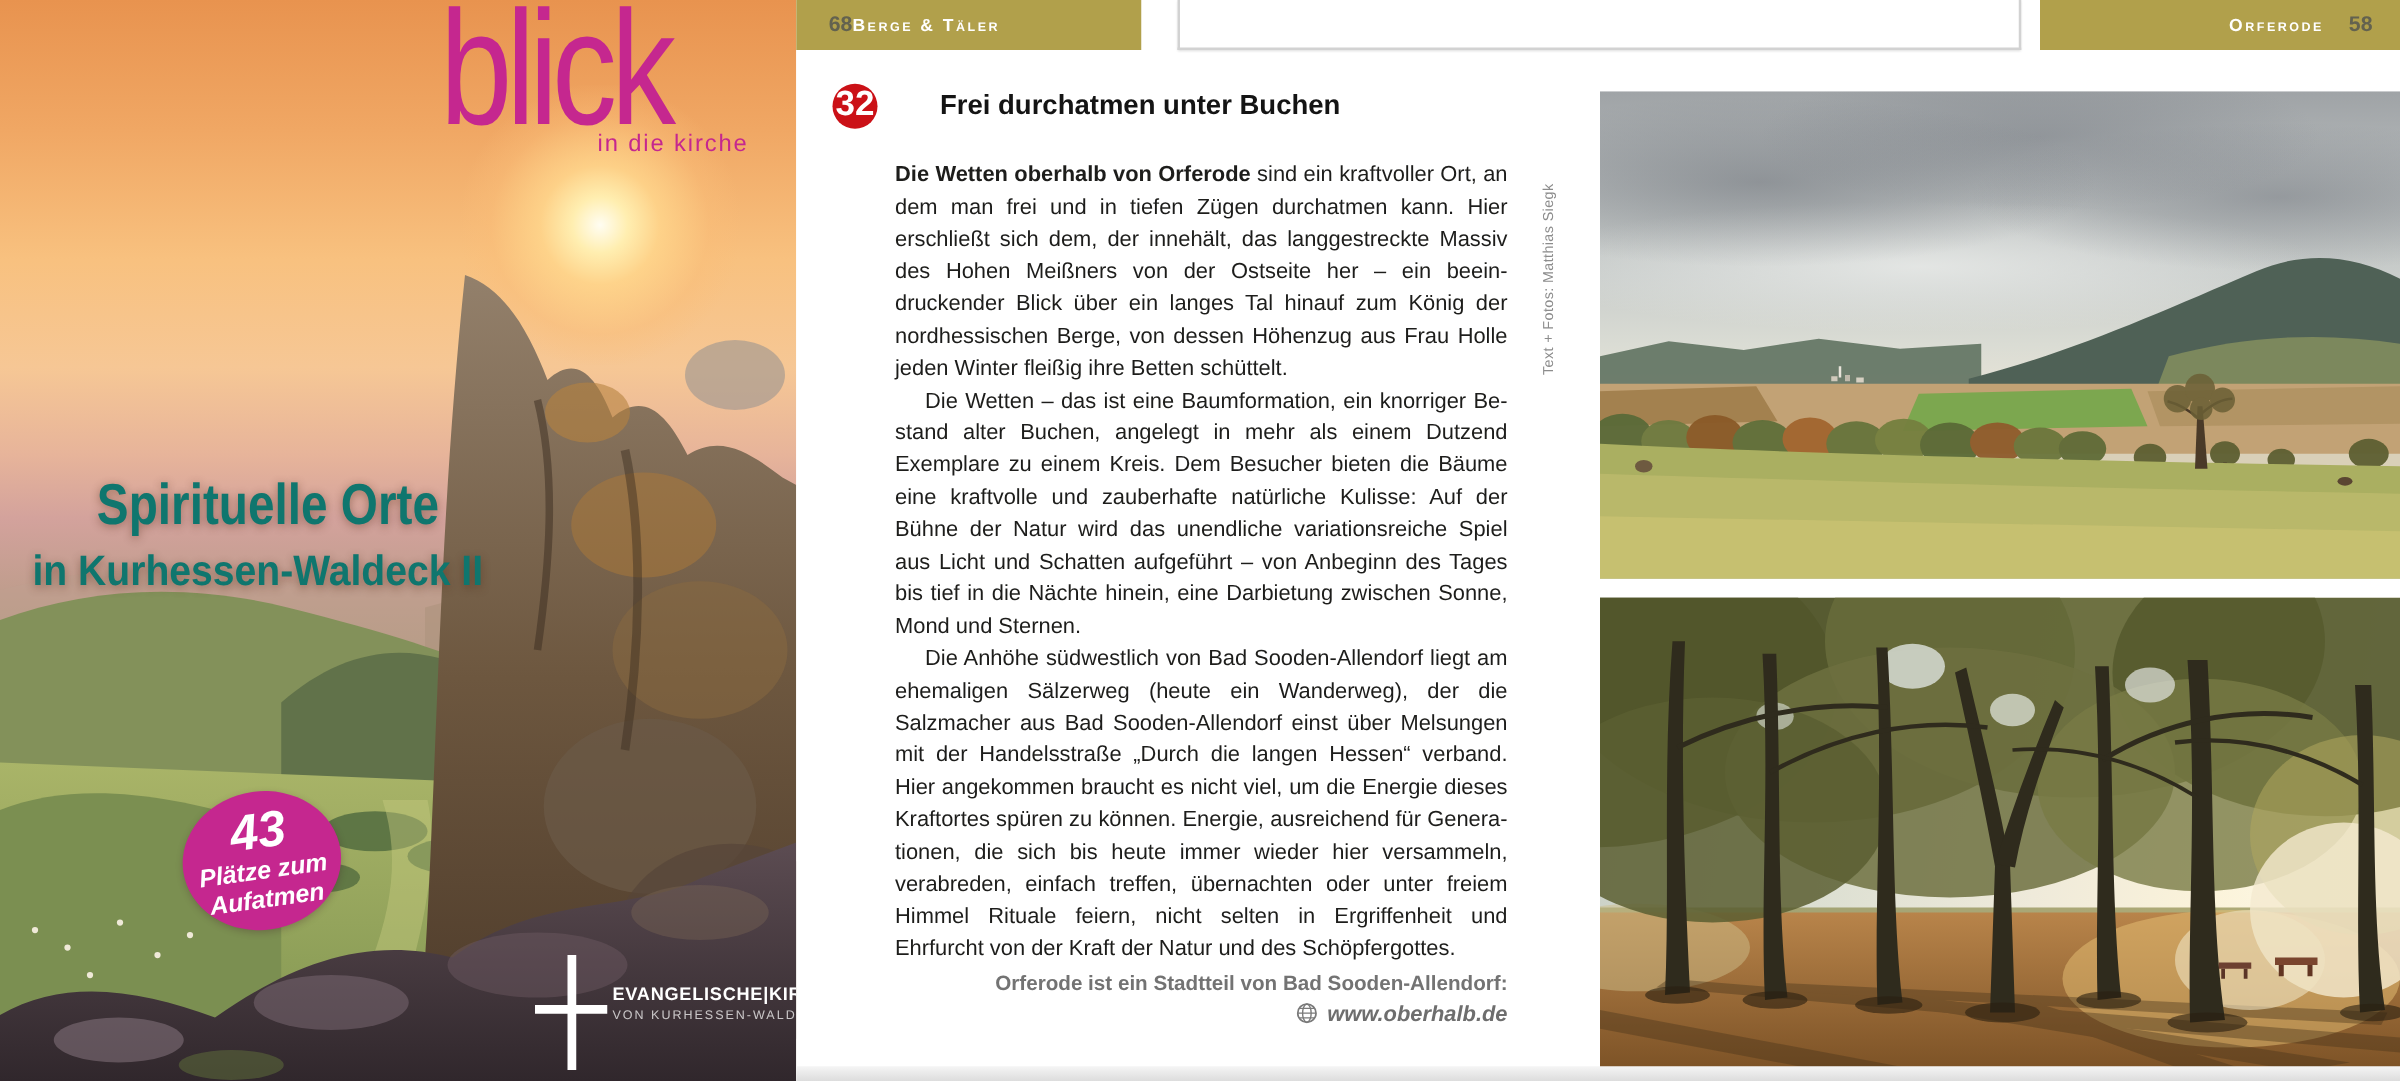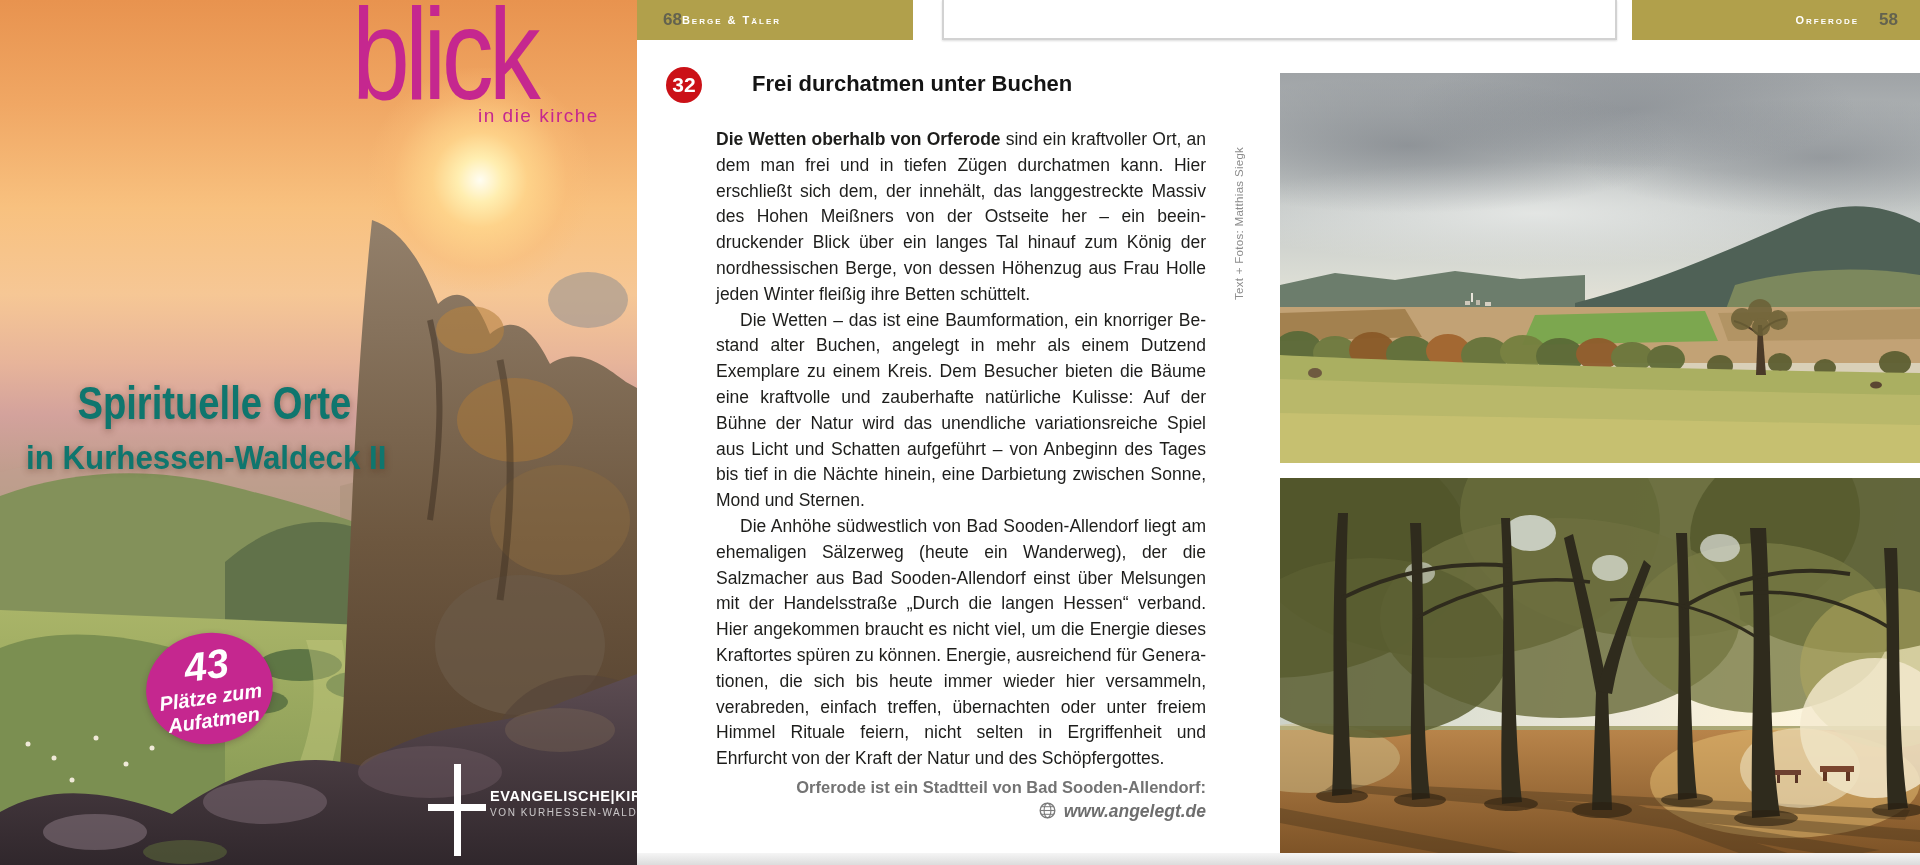--- a/index.html
+++ b/index.html
@@ -36,28 +36,28 @@
   .pub-cross { position:absolute; left:0; top:0; }
   .pub-text { position:absolute; left:62px; top:24px; white-space:nowrap; }
   .pub-l1 { font-size:14.5px; font-weight:bold; letter-spacing:.6px; }
   .pub-l2 { font-size:10px; opacity:.72; letter-spacing:1.6px; margin-top:3px; }
 
   
   .bar { position:absolute; top:0; height:40px; background:#b1a04b; display:flex; align-items:center; box-sizing:border-box; }
   .bar-left { left:637px; width:276px; padding-left:26px; }
   .bar-right { left:1632px; width:288px; justify-content:flex-end; padding-right:22px; gap:20px; }
   .bar .num { color:#63624f; font-weight:bold; font-size:17px; }
-  .bar .sec { color:#fff; font-weight:bold; font-size:11px; font-variant:small-caps; letter-spacing:2px; }
+  .bar .sec { color:#fff; font-weight:bold; font-size:14px; font-variant:small-caps; letter-spacing:2px; }
   .white-box { position:absolute; left:942px; top:0; width:675px; height:40px; background:#fff;
     border:2px solid #d2d2d2; border-top:none; box-sizing:border-box; box-shadow:0 1px 2px rgba(0,0,0,.14); }
 
   
   .article-number { position:absolute; left:666px; top:67px; width:36px; height:36px; border-radius:50%;
-    background:#cb1117; color:#fff; font-weight:bold; font-size:21px;
-    display:flex; align-items:center; justify-content:center; }
+    background:#cb1117; color:#fff; font-weight:bold; font-size:28px;
+    display:flex; align-items:flex-start; justify-content:center; }
   .article-title { position:absolute; left:752px; top:71px; font-size:22px; font-weight:bold; color:#141414; }
   .body { position:absolute; left:716px; top:127px; width:490px; font-size:17.5px; line-height:25.8px;
     color:#1d1d1b; text-align:justify; hyphens:manual; }
   .body p { margin:0; }
   .body p.ind { text-indent:24px; }
   .lead { font-weight:bold; }
   .foot1 { text-align:right; font-weight:bold; color:#737373; font-size:16.5px; margin-top:3px; line-height:24px; }
   .foot2 { display:flex; justify-content:flex-end; align-items:center; gap:8px;
     font-style:italic; font-weight:bold; color:#6e6e6e; font-size:17.5px; line-height:24px; }
   .foot2 a { color:#6e6e6e; text-decoration:none; }
@@ -197,21 +197,21 @@
     <p class="ind">Die Anhöhe südwestlich von Bad Sooden-Allendorf liegt am ehemaligen Sälzerweg (heute ein Wanderweg), der die Salzma­cher aus Bad Sooden-Allendorf einst über Melsungen mit der Handels­straße „Durch die langen Hessen“ verband. Hier ange­kommen braucht es nicht viel, um die Energie dieses Kraft­ortes spüren zu können. Energie, ausreichend für Genera­tionen, die sich bis heute immer wieder hier ver­sammeln, verabreden, ein­fach treffen, über­nachten oder unter freiem Himmel Rituale fei­ern, nicht selten in Ergriffen­heit und Ehrfurcht von der Kraft der Natur und des Schöpfer­gottes.</p>
     <div class="foot1">Orferode ist ein Stadtteil von Bad Sooden-Allendorf:</div>
     <div class="foot2">
       <svg width="17" height="17" viewBox="0 0 17 17">
         <circle cx="8.5" cy="8.5" r="7.3" fill="none" stroke="#7a7a7a" stroke-width="1.4"></circle>
         <ellipse cx="8.5" cy="8.5" rx="3.4" ry="7.3" fill="none" stroke="#7a7a7a" stroke-width="1.1"></ellipse>
         <line x1="1.4" y1="8.5" x2="15.6" y2="8.5" stroke="#7a7a7a" stroke-width="1.1"></line>
         <line x1="2.4" y1="4.7" x2="14.6" y2="4.7" stroke="#7a7a7a" stroke-width="1"></line>
         <line x1="2.4" y1="12.3" x2="14.6" y2="12.3" stroke="#7a7a7a" stroke-width="1"></line>
       </svg>
-      <a href="#">www.angelegt.de</a>
+      <a href="#">www.oberhalb.de</a>
     </div>
   </div>
 
   <div class="credit">Text + Fotos: Matthias Siegk</div>
 
   <figure class="photo-top" style="margin:0">
     <div class="pt-sky"></div>
     <div class="pt-clouds"></div>
     <svg class="pt-art" viewBox="0 0 640 390" preserveAspectRatio="none">
       <path d="M0,212 L55,200 L115,207 L175,198 L240,206 L305,202 L305,245 L0,245 Z" fill="#5f7260" opacity=".9"></path>

